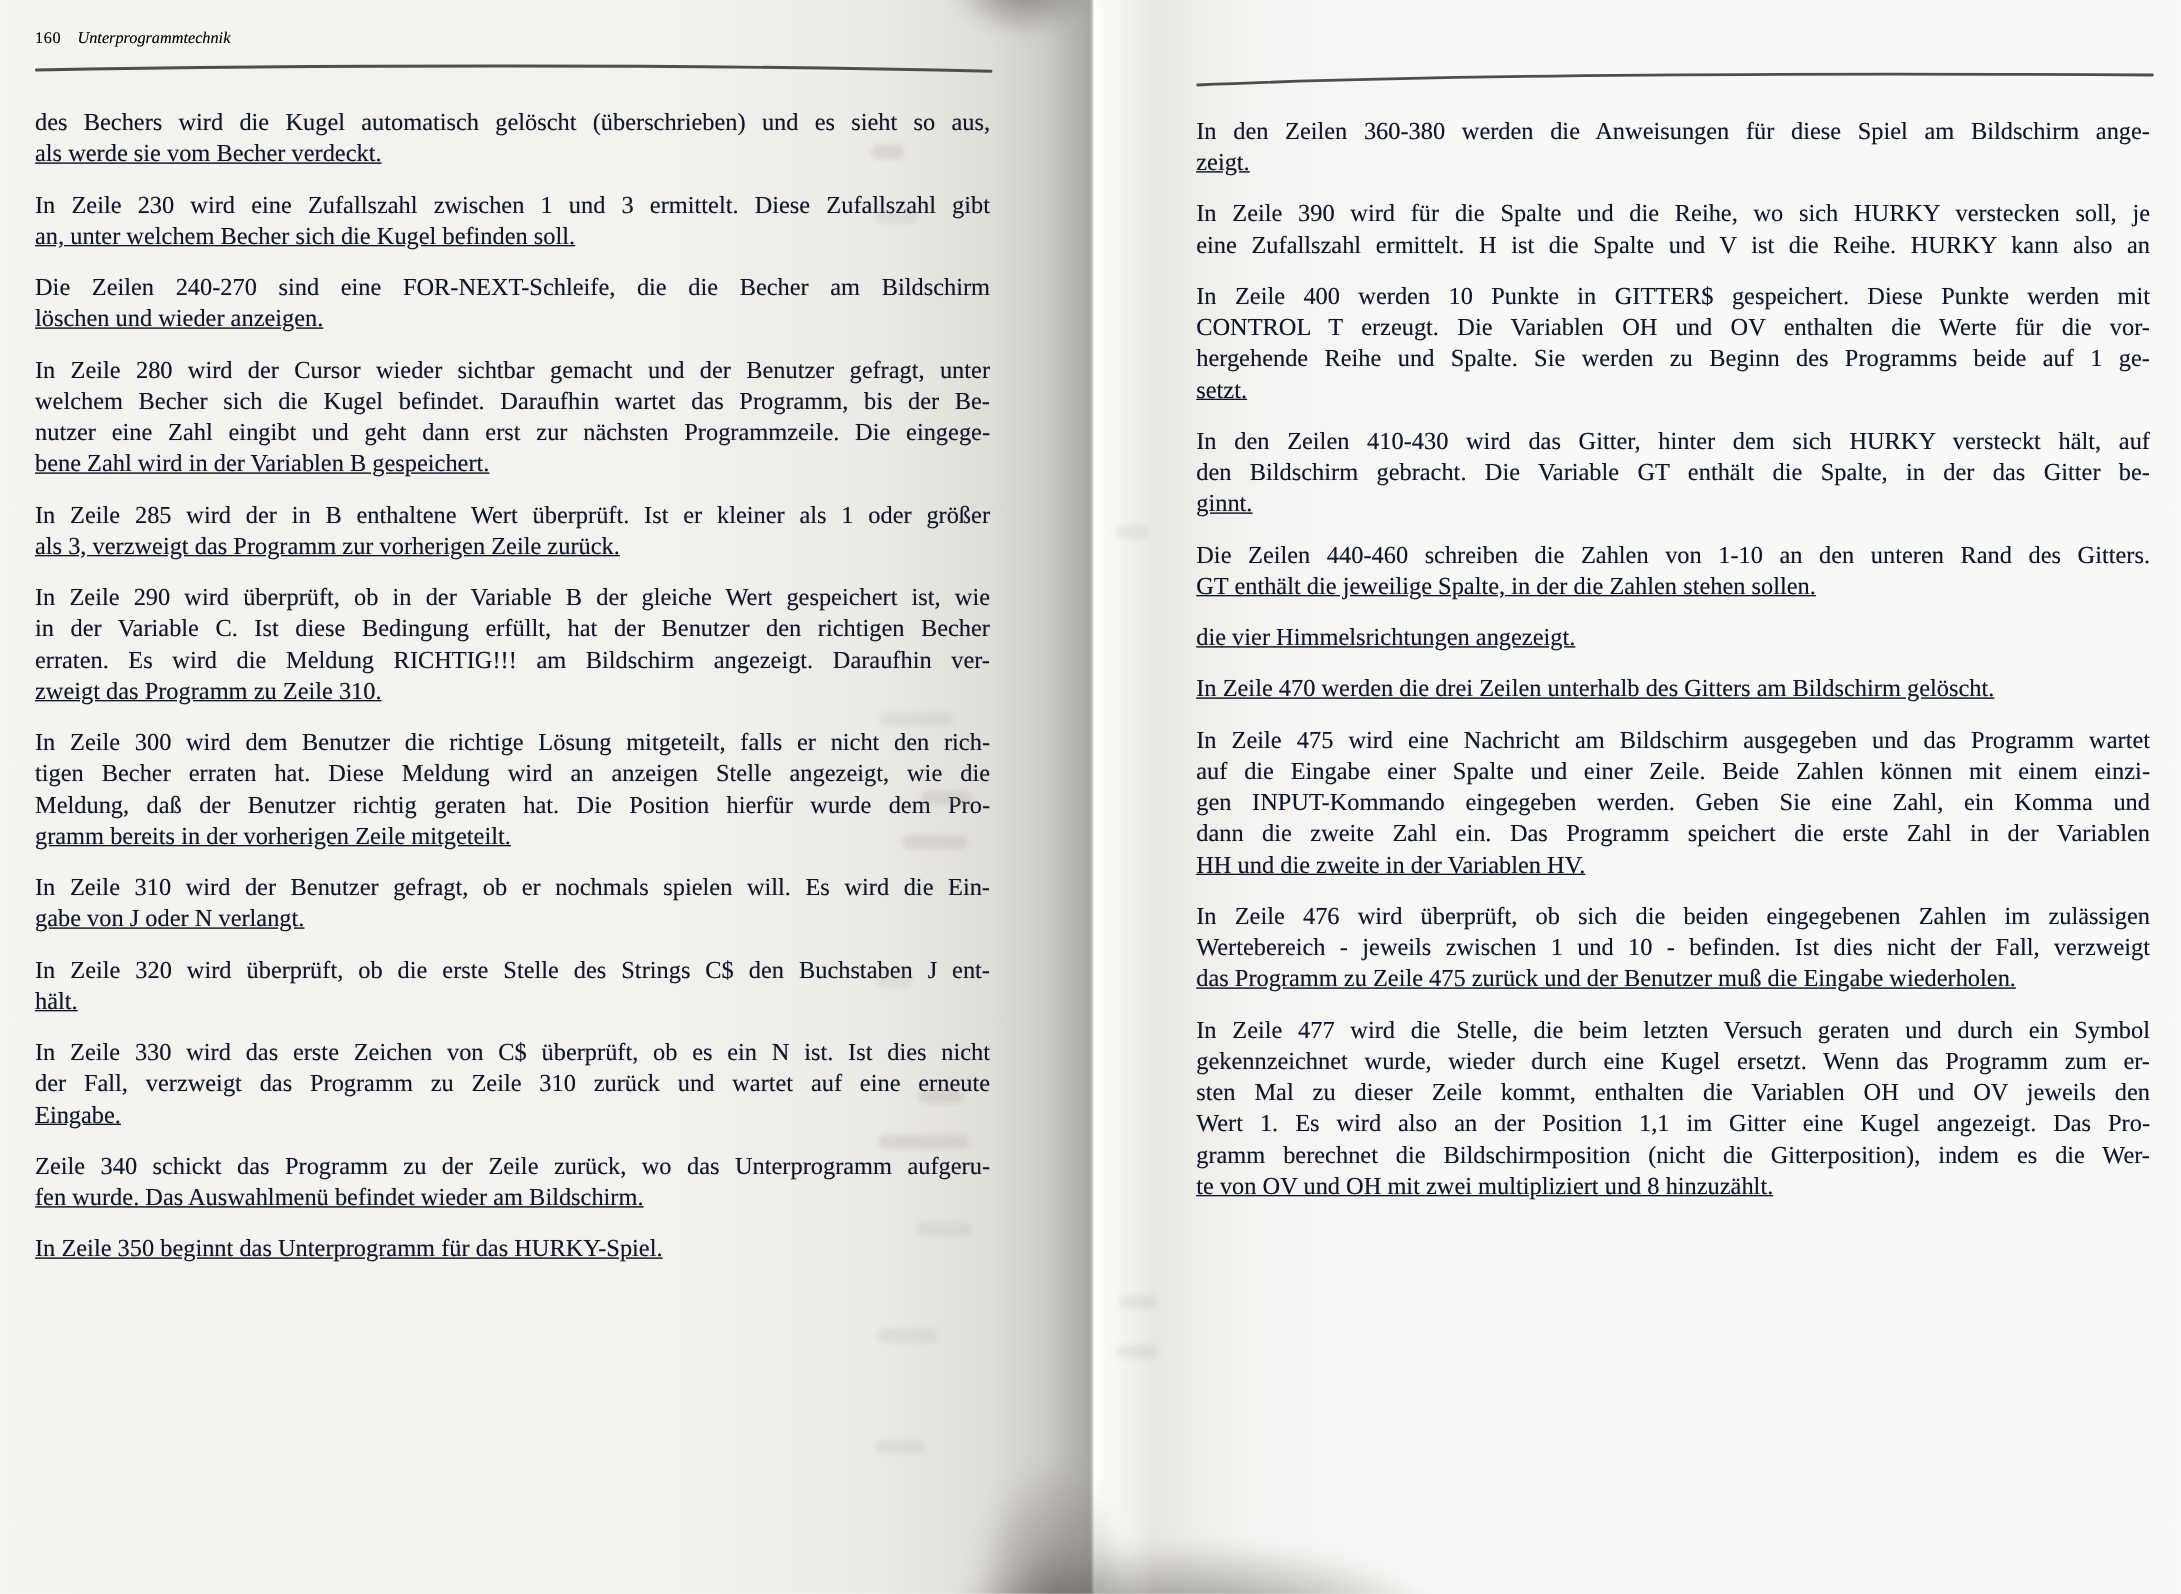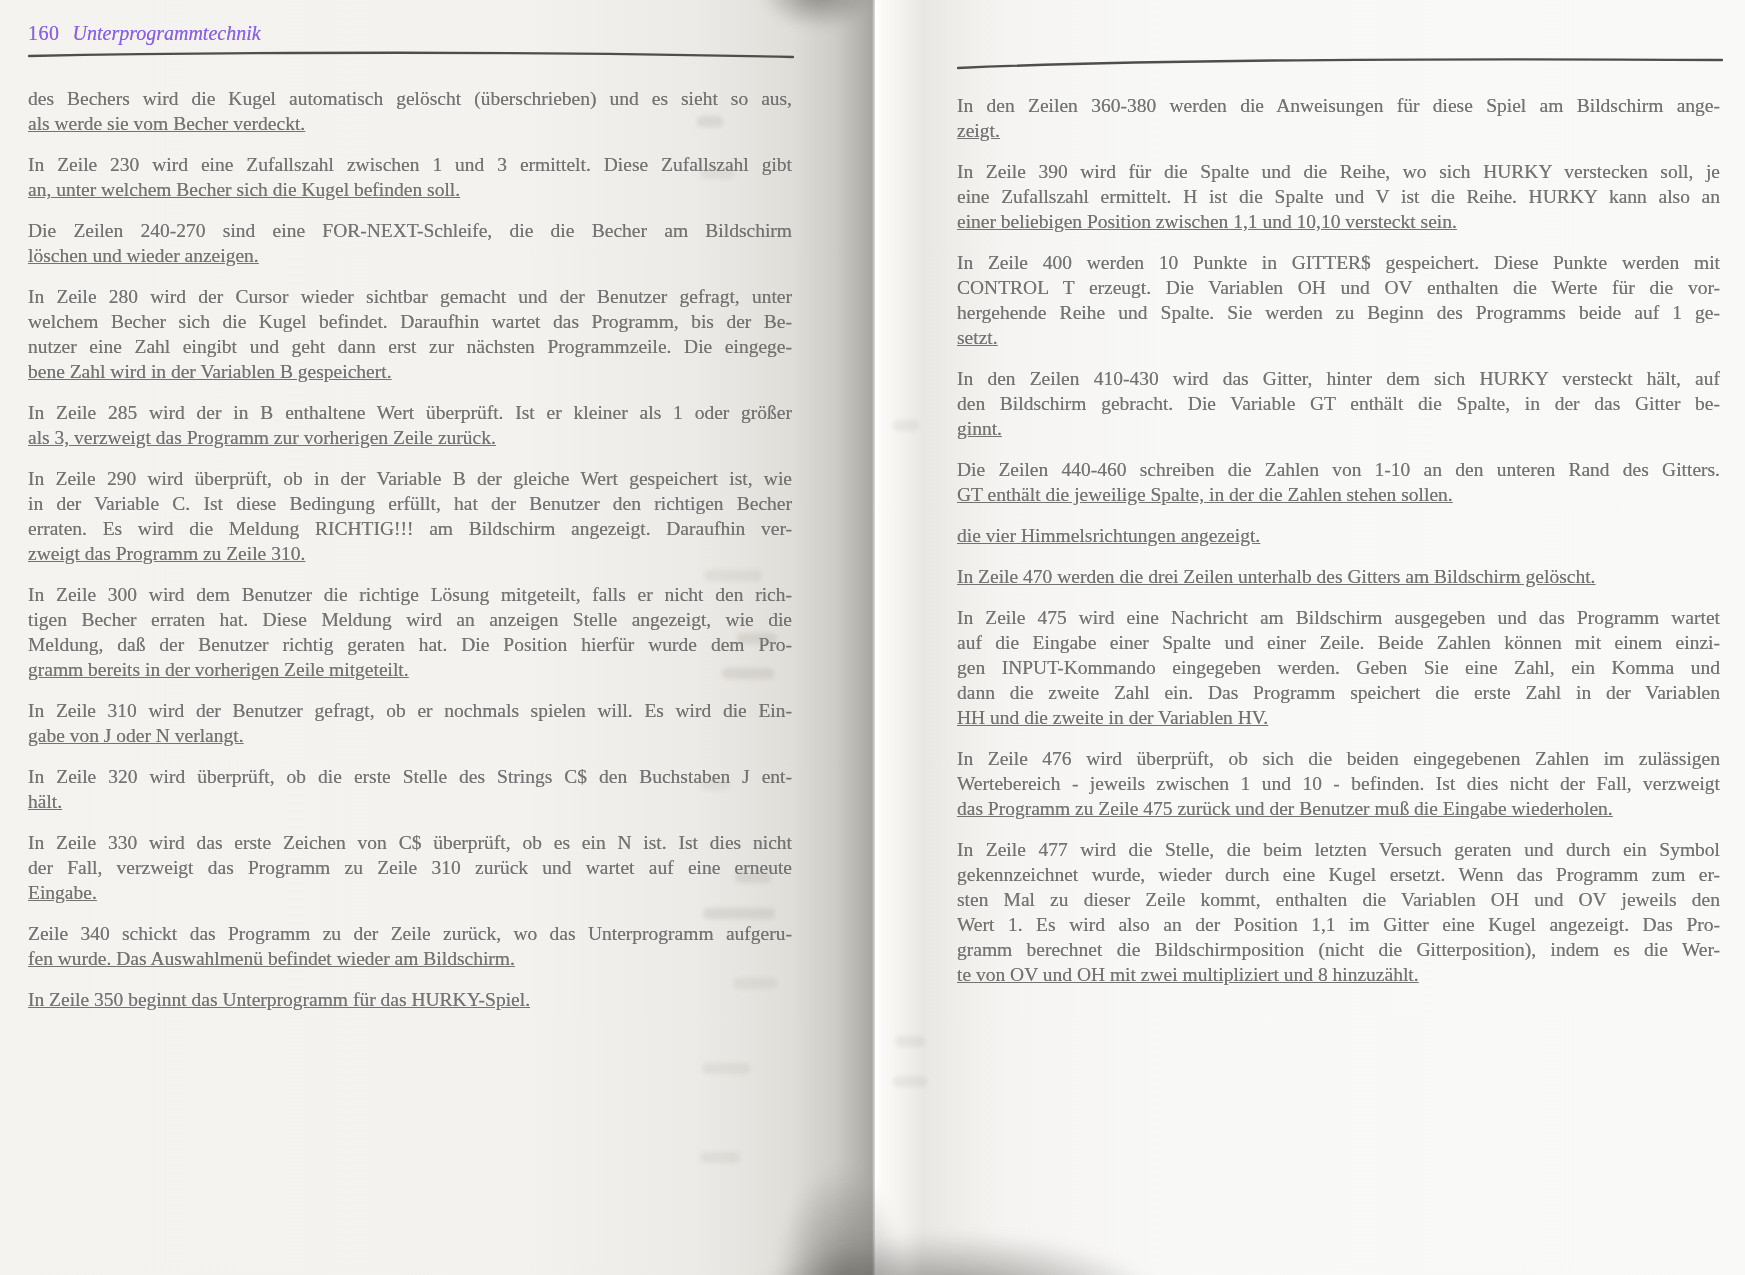--- a/index.html
+++ b/index.html
@@ -38,34 +38,34 @@
     background:radial-gradient(ellipse at 50% 100%, rgba(70,68,64,0.5), rgba(70,68,64,0) 72%);
     filter:blur(6px);
   }
   .bottom-edge-shadow {
     position:absolute; left:730px; top:1232px; width:450px; height:90px;
     background:radial-gradient(ellipse at 50% 100%, rgba(58,56,52,0.72), rgba(58,56,52,0) 70%);
     filter:blur(7px);
   }
 
   
-  .header { position:absolute; font-size:20px; color:#8b5cf6;
+  .header { position:absolute; font-size:13px; color:#000000;
             text-shadow:0 0 0.5px rgba(56,56,56,0.5); white-space:nowrap; }
   .header-left { left:28px; top:22px; }
   .header-right { left:957px; top:28px; width:763px; text-align:right; }
   .page-number { font-style:normal; letter-spacing:0.5px; }
   .header-left .page-number { margin-right:13px; }
   .header-right .page-number { margin-left:11px; }
   .running-title { font-style:italic; }
   .rule { position:absolute; }
   .rule svg { display:block; }
 
   
   .body-col {
-    position:absolute; font-size:19.5px; line-height:25px; color:#737373;
+    position:absolute; font-size:19.5px; line-height:25px; color:#0f172a;
     text-shadow:0 0 0.6px rgba(64,64,62,0.55);
   }
   .body-col-left  { left:28px;  top:86px; width:764px; }
   .body-col-right { left:957px; top:93px; width:763px; }
   .para { margin:0 0 16px 0; }
   .line { text-align:justify; text-align-last:justify; }
   .line.last { text-align-last:left;text-decoration:underline; }
 
   
   .smudge {
@@ -157,21 +157,20 @@
       </div>
     </div>
   <div class="body-col body-col-right">
       <div class="para">
         <div class="line">In den Zeilen 360-380 werden die Anweisungen für diese Spiel am Bildschirm ange-</div>
         <div class="line last">zeigt.</div>
       </div>
       <div class="para">
         <div class="line">In Zeile 390 wird für die Spalte und die Reihe, wo sich HURKY verstecken soll, je</div>
         <div class="line">eine Zufallszahl ermittelt. H ist die Spalte und V ist die Reihe. HURKY kann also an</div>
-        <div class="line last">einer beliebigen Position zwischen 1,1 und 10,10 versteckt sein.</div>
       </div>
       <div class="para">
         <div class="line">In Zeile 400 werden 10 Punkte in GITTER$ gespeichert. Diese Punkte werden mit</div>
         <div class="line">CONTROL T erzeugt. Die Variablen OH und OV enthalten die Werte für die vor-</div>
         <div class="line">hergehende Reihe und Spalte. Sie werden zu Beginn des Programms beide auf 1 ge-</div>
         <div class="line last">setzt.</div>
       </div>
       <div class="para">
         <div class="line">In den Zeilen 410-430 wird das Gitter, hinter dem sich HURKY versteckt hält, auf</div>
         <div class="line">den Bildschirm gebracht. Die Variable GT enthält die Spalte, in der das Gitter be-</div>

